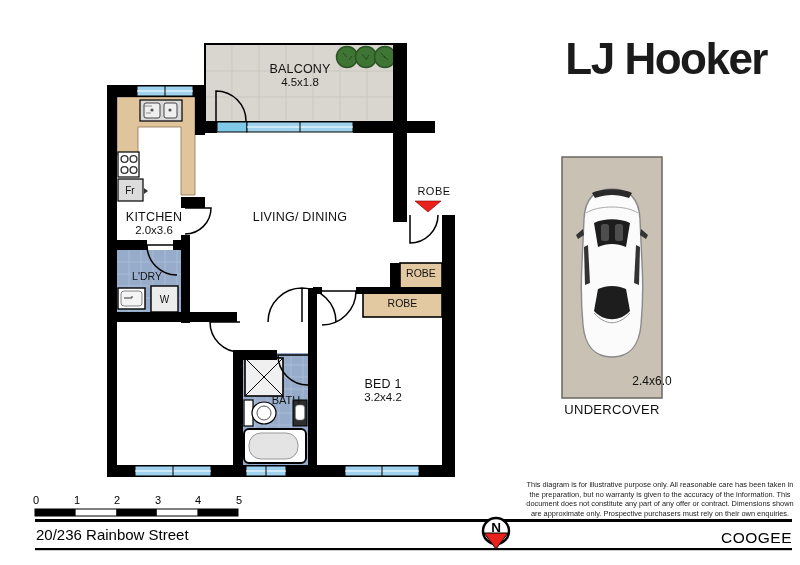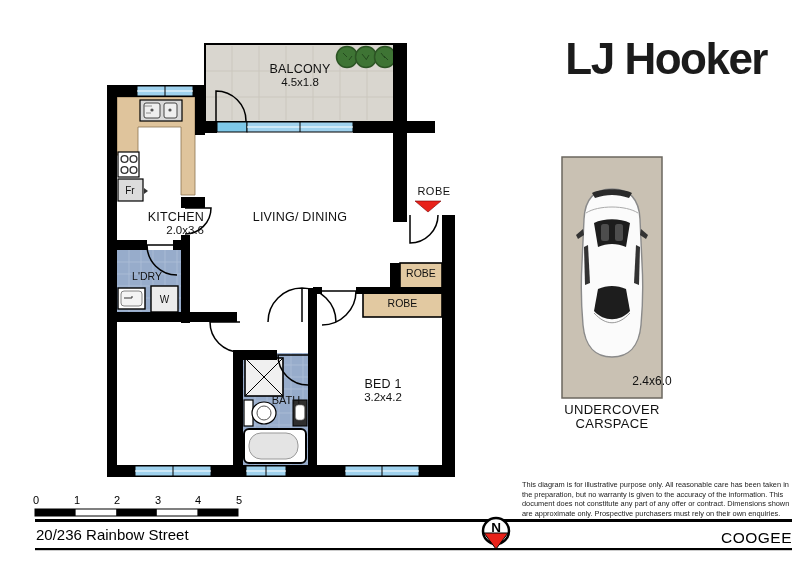--- a/index.html
+++ b/index.html
@@ -9,21 +9,21 @@
   .canvas{position:absolute;left:0;top:0;width:800px;height:565px;}
   svg.plan{position:absolute;left:0;top:0;}
   .lbl{position:absolute;color:#111;text-align:center;line-height:1.12;}
   .room-name{font-size:12.5px;letter-spacing:.2px;}
   .room-dims{font-size:11.5px;}
   .small-lbl{font-size:10.5px;}
   .entry-lbl{font-size:11px;letter-spacing:.5px;}
   .logo{position:absolute;right:33px;top:34px;font-size:44px;font-weight:bold;
         color:#1b1b1b;letter-spacing:-1.5px;}
   .disclaimer{position:absolute;left:522px;top:480px;width:276px;font-size:7.4px;
-        line-height:9.5px;color:#1a1a1a;text-align:left;}
+        line-height:9.5px;color:#1a1a1a;text-align:center;}
   .address{position:absolute;left:36px;top:526px;font-size:15px;color:#000;}
   .suburb{position:absolute;right:8px;top:529px;font-size:15.5px;color:#000;letter-spacing:.5px;margin-left:32px;}
   .tick{position:absolute;top:494px;width:12px;text-align:center;font-size:11px;color:#000;}
   .carspace-dims{position:absolute;left:562px;top:374px;width:100px;text-align:center;font-size:12px;color:#111;padding-left:40px;}
   .carspace-name{position:absolute;left:537px;top:403px;width:150px;text-align:center;
         font-size:13px;line-height:14px;color:#111;letter-spacing:.3px;}
   svg text{font-family:"Liberation Sans",sans-serif;}
 </style>
 </head>
 <body>
@@ -218,21 +218,21 @@
     </g>
   </svg>
 
   <div class="logo">LJ Hooker</div>
 
   <div class="lbl" style="left:205px;top:62px;width:190px;">
     <div class="room-name">BALCONY</div>
     <div class="room-dims">4.5x1.8</div>
   </div>
 
-  <div class="lbl" style="left:104px;top:210px;width:100px;text-align:right;">
+  <div class="lbl" style="left:104px;top:210px;width:100px;">
     <div class="room-name">KITCHEN</div>
     <div class="room-dims">2.0x3.6</div>
   </div>
 
   <div class="lbl" style="left:217px;top:210px;width:166px;">
     <div class="room-name">LIVING/ DINING</div>
   </div>
 
   <div class="lbl small-lbl" style="left:117px;top:271px;width:60px;">L'DRY</div>
 
@@ -245,21 +245,20 @@
   <div class="lbl" style="left:260px;top:394px;width:52px;font-size:11px;">BATH</div>
 
   <div class="lbl entry-lbl" style="left:405px;top:185px;width:58px;">ROBE</div>
 
   <div class="lbl small-lbl" style="left:400px;top:268px;width:42px;">ROBE</div>
   <div class="lbl small-lbl" style="left:363px;top:298px;width:79px;">ROBE</div>
 
   <div class="carspace-dims">2.4x6.0</div>
   <div class="carspace-name">
     <div>UNDERCOVER</div>
-    <div>CARSPACE</div>
   </div>
 
   <div class="tick" style="left:30px;">0</div>
   <div class="tick" style="left:71px;">1</div>
   <div class="tick" style="left:111px;">2</div>
   <div class="tick" style="left:152px;">3</div>
   <div class="tick" style="left:192px;">4</div>
   <div class="tick" style="left:233px;">5</div>
 
   <div class="disclaimer">This diagram is for illustrative purpose only. All reasonable care has been taken in the preparation, but no warranty is given to the accuracy of the information. This document does not constitute any part of any offer or contract. Dimensions shown are approximate only. Prospective purchasers must rely on their own enquiries.</div>

